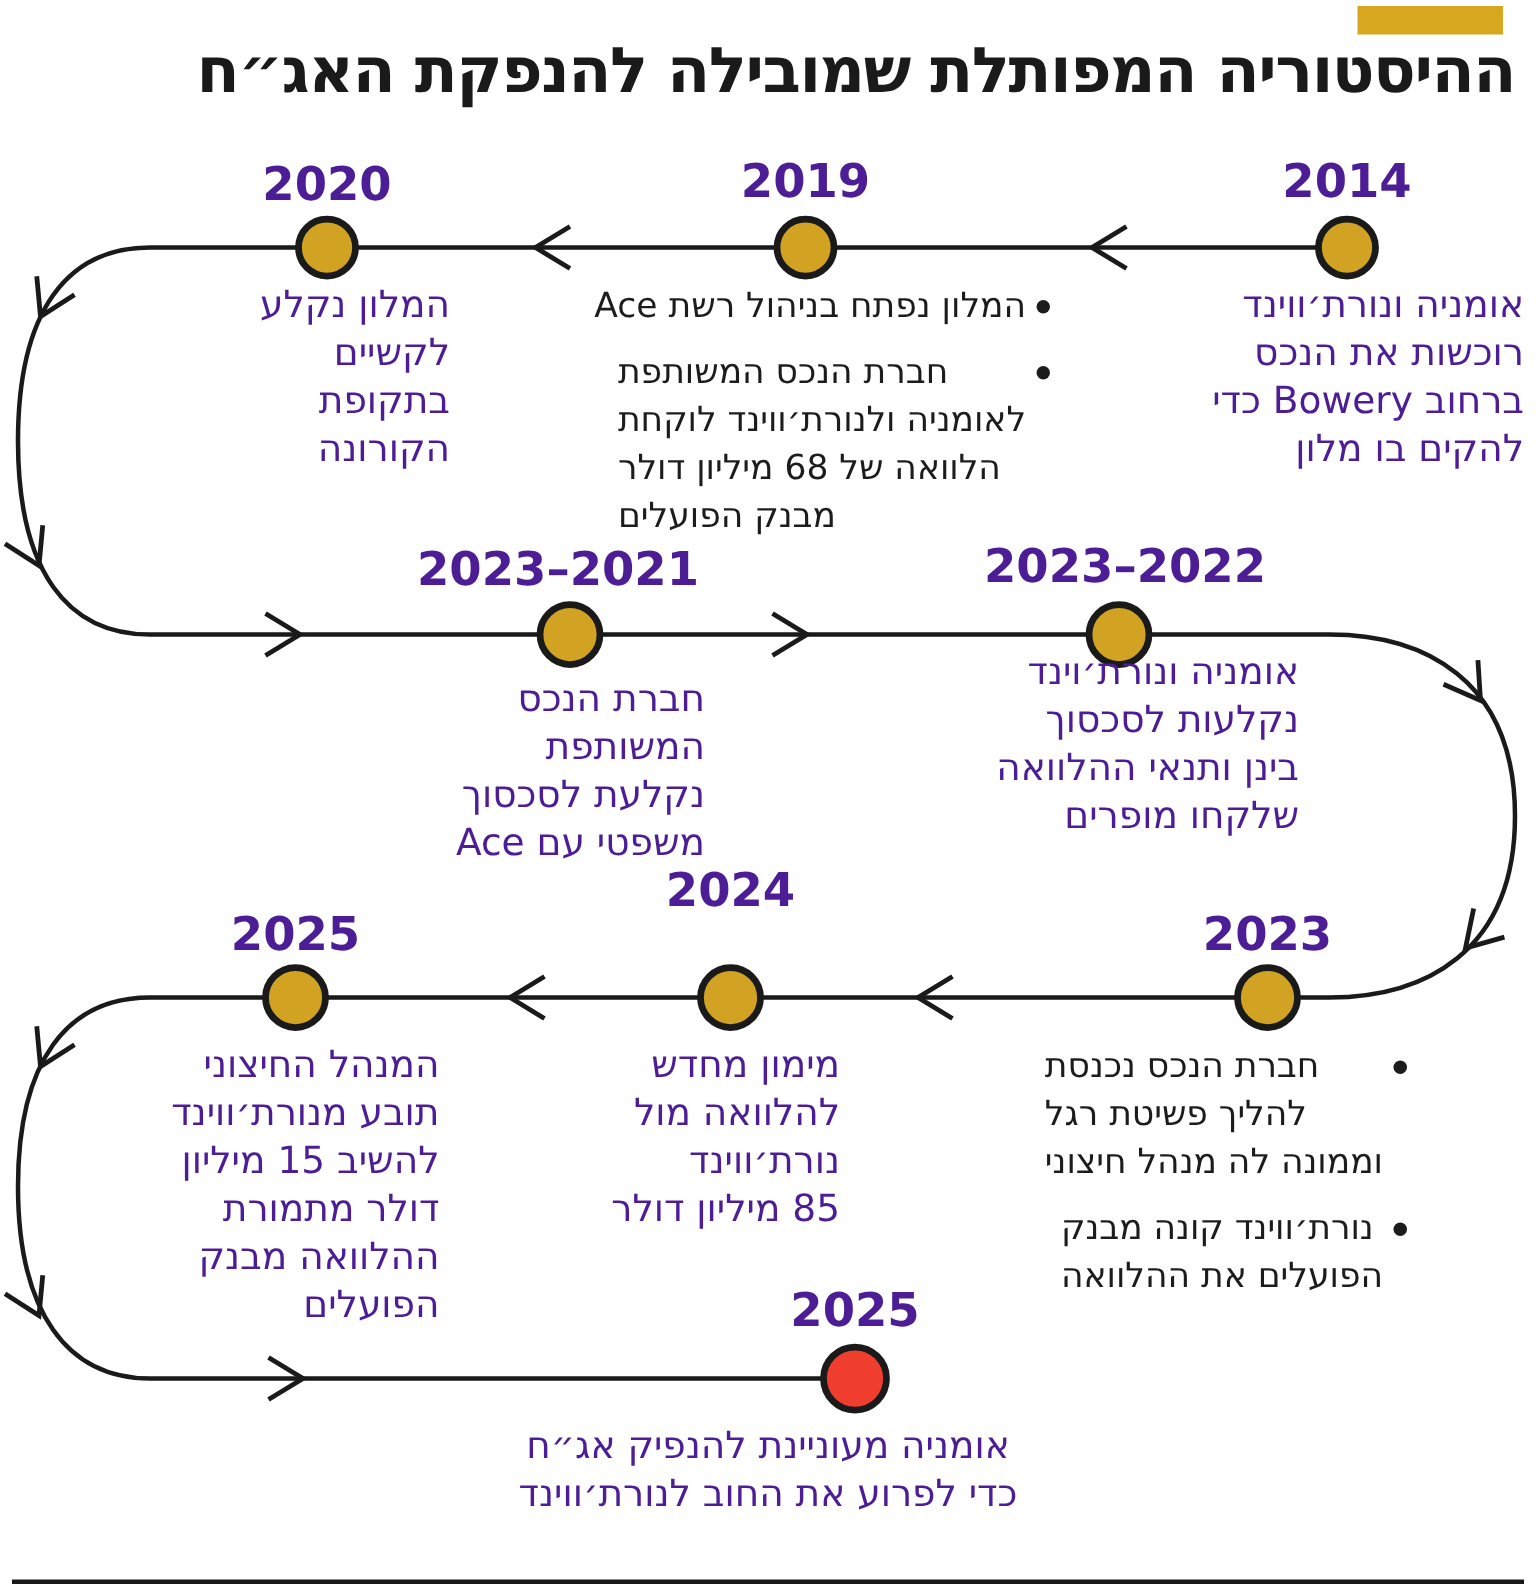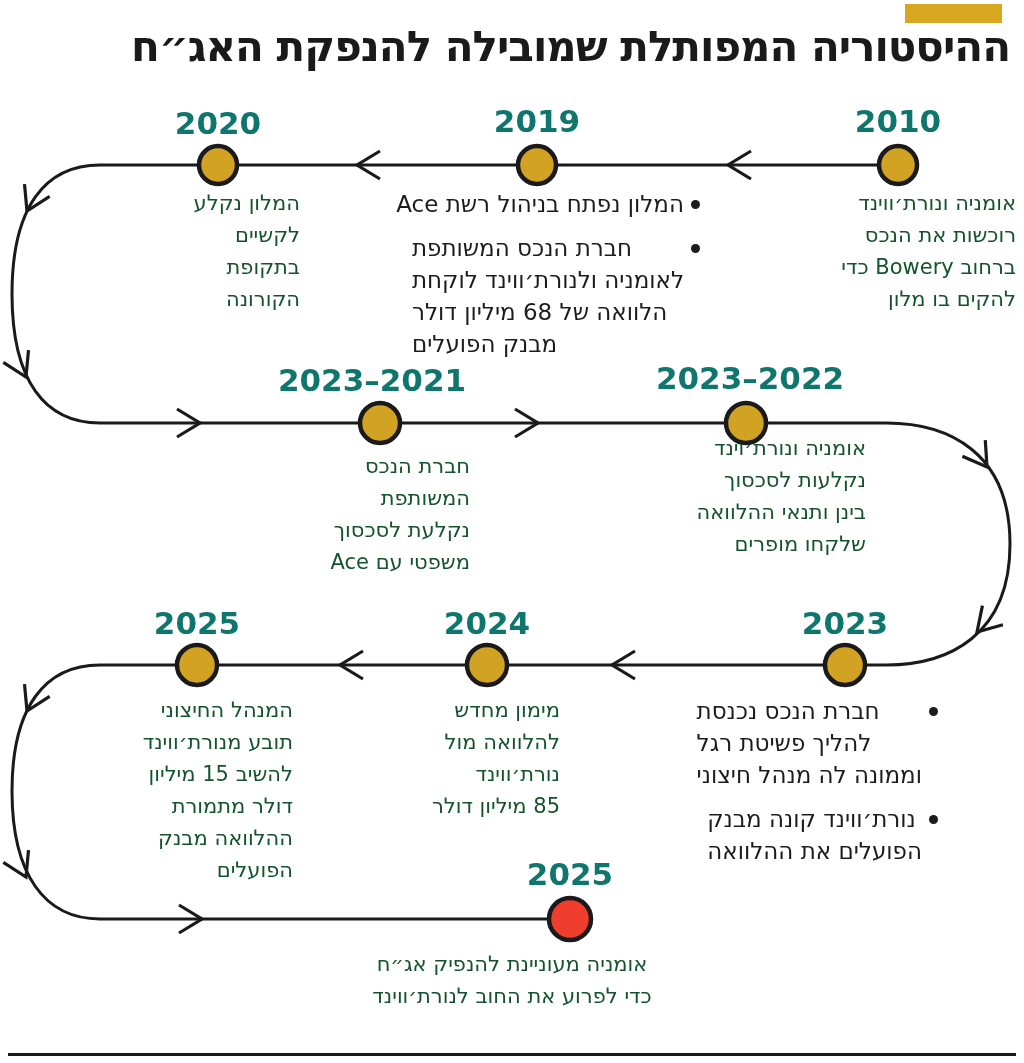--- a/index.html
+++ b/index.html
@@ -8,25 +8,25 @@
     font-family:"DejaVu Sans",sans-serif;overflow:hidden;
   }
   .flow-svg{position:absolute;left:0;top:0;}
   .title{
     position:absolute;top:22px;right:14px;margin:0;
     font-size:42px;font-weight:bold;color:#1a1a1a;
     direction:rtl;white-space:nowrap;letter-spacing:-1px;
   }
   .year{
     position:absolute;transform:translateX(-50%);
-    font-size:31px;line-height:36px;font-weight:bold;color:#0f766e;
+    font-size:31px;line-height:36px;font-weight:bold;color:#4c1d95;
     direction:rtl;white-space:nowrap;
   }
   .etext{
-    position:absolute;font-size:21px;line-height:32px;color:#14532d;
+    position:absolute;font-size:25px;line-height:32px;color:#4c1d95;
     direction:rtl;text-align:right;white-space:pre-line;
   }
   .bullets{
     position:absolute;display:flex;flex-direction:column;gap:12px;direction:rtl;
   }
   .bullet-item{display:flex;gap:7px;align-items:flex-start;}
   .dot{width:9px;height:9px;border-radius:50%;background:#1c1c1c;margin-top:12px;flex:none;}
   .bullet-text{font-size:23px;line-height:32px;color:#1c1c1c;text-align:left;white-space:pre-line;}
   .bottom-rule{position:absolute;left:8px;right:8px;top:1053px;height:3px;background:#1a1a1a;}
 </style>
@@ -65,27 +65,27 @@
       <circle cx="746" cy="423" r="20" fill="#D2A322"></circle>
       <circle cx="845" cy="665" r="20" fill="#D2A322"></circle>
       <circle cx="487" cy="665" r="20" fill="#D2A322"></circle>
       <circle cx="197" cy="665" r="20" fill="#D2A322"></circle>
       <circle cx="570" cy="919" r="21" fill="#EF3E2E"></circle>
     </g>
   </svg>
 
   <h1 class="title">ההיסטוריה המפותלת שמובילה להנפקת האג״ח</h1>
 
-  <div class="year" style="left:898px;top:103px;">2010</div>
+  <div class="year" style="left:898px;top:103px;">2014</div>
   <div class="year" style="left:537px;top:103px;">2019</div>
   <div class="year" style="left:218px;top:105px;">2020</div>
   <div class="year" style="left:372px;top:362px;">2021–2023</div>
   <div class="year" style="left:750px;top:360px;">2022–2023</div>
   <div class="year" style="left:845px;top:605px;text-align:center;">2023</div>
-  <div class="year" style="left:487px;top:605px;">2024</div>
+  <div class="year" style="left:487px;top:576px;">2024</div>
   <div class="year" style="left:197px;top:605px;">2025</div>
   <div class="year" style="left:570px;top:856px;">2025</div>
 
   <div class="etext" style="right:8px;top:187px;">אומניה ונורת׳ווינד
 רוכשות את הנכס
 ברחוב Bowery כדי
 להקים בו מלון</div>
 
   <div class="bullets" style="right:324px;top:188px;">
     <div class="bullet-item">

